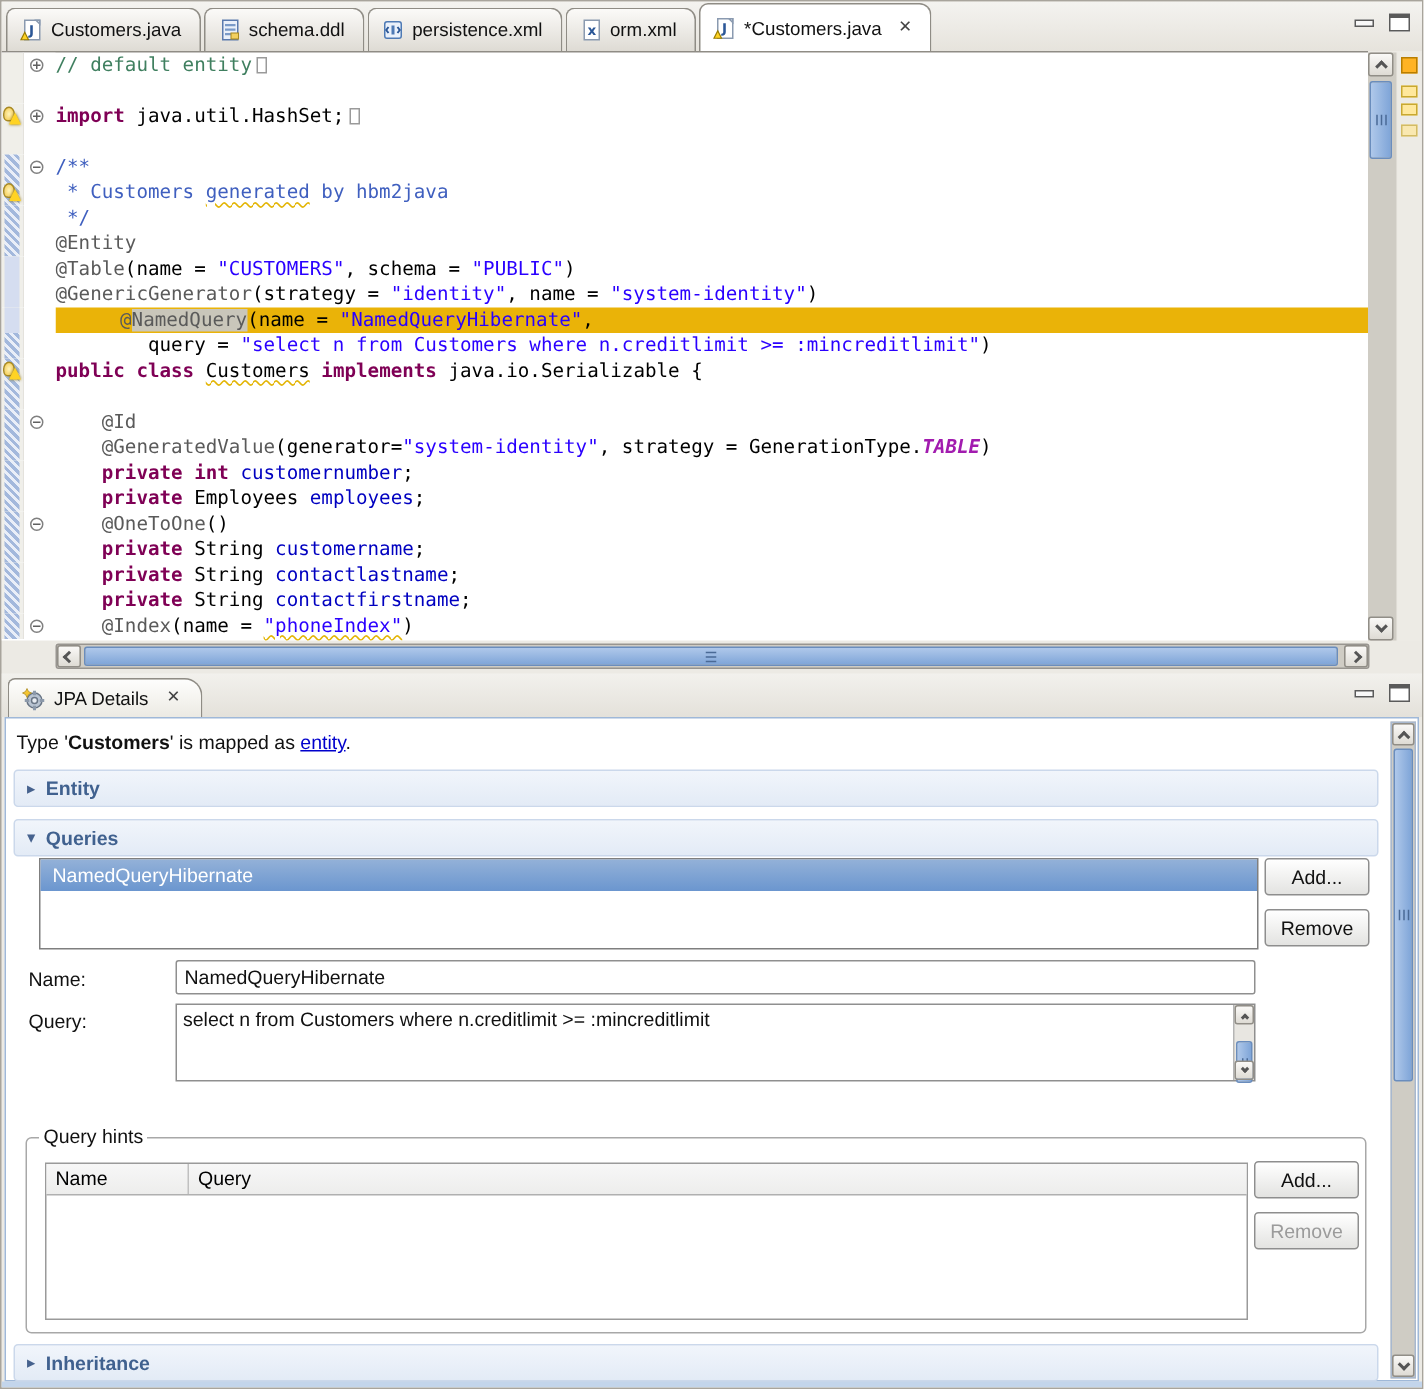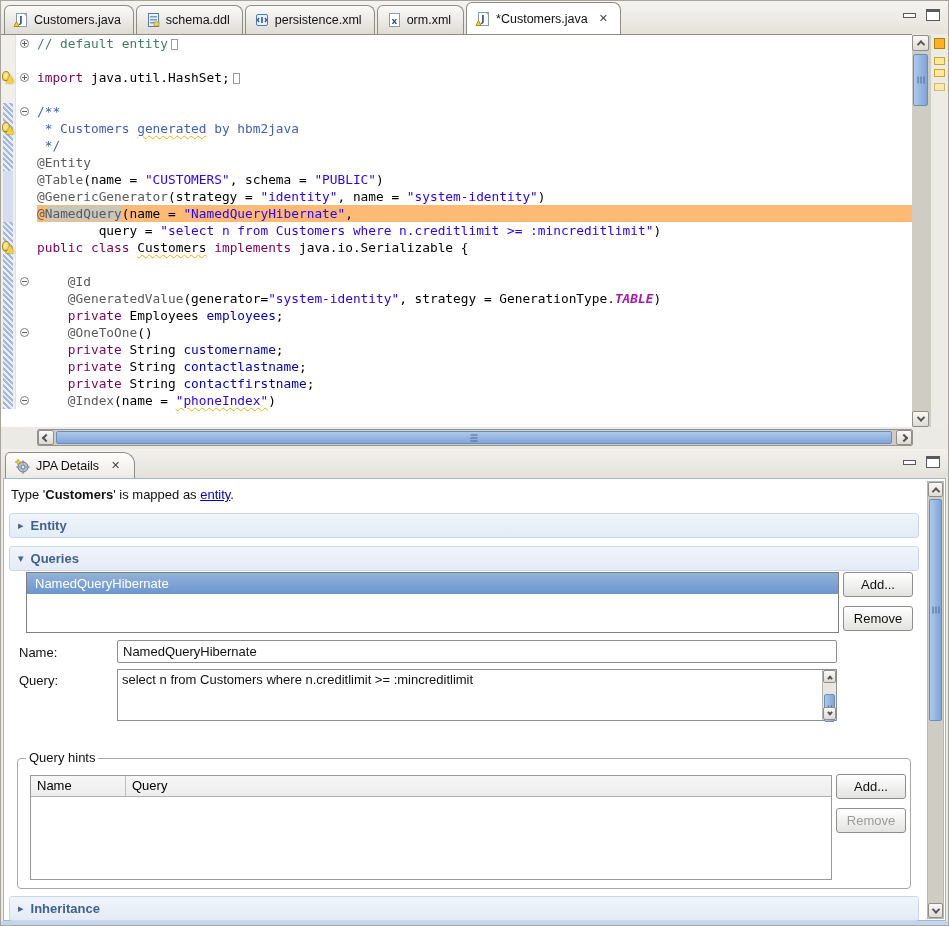--- a/index.html
+++ b/index.html
@@ -26,24 +26,24 @@
   .rng-h { background:repeating-linear-gradient(45deg,#A3B8DC 0 2px,#E9EEF8 2px 4px); }
   .rng-s { background:#D5DDF0; }
   .warn-ic { position:absolute; left:0px; top:2px; width:14px; height:13px; z-index:2; }
   .warn-ic .bulb { position:absolute; left:1px; top:0; width:8px; height:10px; border-radius:50% 50% 40% 40%; background:radial-gradient(#FFF3B8,#F4C94A); border:1px solid #A98A22; }
   .warn-ic .tri { position:absolute; left:5px; top:4px; width:0; height:0; border-left:4.5px solid transparent; border-right:4.5px solid transparent; border-bottom:8px solid #FFD324; filter:drop-shadow(0 0 1px #8A6D00); }
   .fcol { width:22px; background:#fff; border-left:1px solid #E4E2DC; position:relative; flex:none; }
   .fold { position:absolute; left:4px; top:4px; width:9px; height:9px; border:1px solid #808080; border-radius:50%; background:#fff; }
   .fold::before { content:""; position:absolute; left:1px; right:1px; top:3px; height:1px; background:#606060; }
   .fold.plus::after { content:""; position:absolute; top:1px; bottom:1px; left:3px; width:1px; background:#606060; }
   .cl { flex:1; white-space:pre; font-family:"DejaVu Sans Mono","Liberation Mono",monospace; font-size:12.8px; line-height:17px; color:#000; }
-  .cl.hl { background:#fdba74; }
+  .cl.hl { background:#eab308;padding-left:43px; }
   .com { color:#3F7F5F; }
   .doc { color:#3F5FBF; }
-  .kw  { color:#7F0055; font-weight:normal; }
+  .kw  { color:#7F0055; font-weight:bold; }
   .str { color:#2A00FF; }
   .ann { color:#5A5A5A; }
   .fld { color:#0000C0; }
   .sta { color:#a21caf; font-style:italic;font-weight:bold; }
   .pln { color:#000; }
   .wavy { text-decoration:underline; text-decoration-style:wavy; text-decoration-color:#E3B505; text-decoration-thickness:1px; text-underline-offset:2px; }
   .occ { background:#C9C6BA; }
   .foldbox { display:inline-block; width:7px; height:11px; border:1px solid #9A9A9A; vertical-align:-2px; margin-left:3px; background:#fff; }
 
   
@@ -293,20 +293,27 @@
           <div class="rng rng-h"></div>
         </div>
         <div class="fcol"></div>
         <div class="cl"><span class="pln">    </span><span class="ann">@GeneratedValue</span><span class="pln">(generator=</span><span class="str">"system-identity"</span><span class="pln">, strategy = GenerationType.</span><span class="sta">TABLE</span><span class="pln">)</span></div>
       </div>
       <div class="line">
         <div class="mcol">
           <div class="rng rng-h"></div>
         </div>
         <div class="fcol"></div>
+        <div class="cl"><span class="pln">    </span><span class="kw">private int</span><span class="pln"> </span><span class="fld">customernumber</span><span class="pln">;</span></div>
+      </div>
+      <div class="line">
+        <div class="mcol">
+          <div class="rng rng-h"></div>
+        </div>
+        <div class="fcol"></div>
         <div class="cl"><span class="pln">    </span><span class="kw">private</span><span class="pln"> Employees </span><span class="fld">employees</span><span class="pln">;</span></div>
       </div>
       <div class="line">
         <div class="mcol">
           <div class="rng rng-h"></div>
         </div>
         <div class="fcol">
           <span class="fold"></span>
         </div>
         <div class="cl"><span class="pln">    </span><span class="ann">@OneToOne</span><span class="pln">()</span></div>

